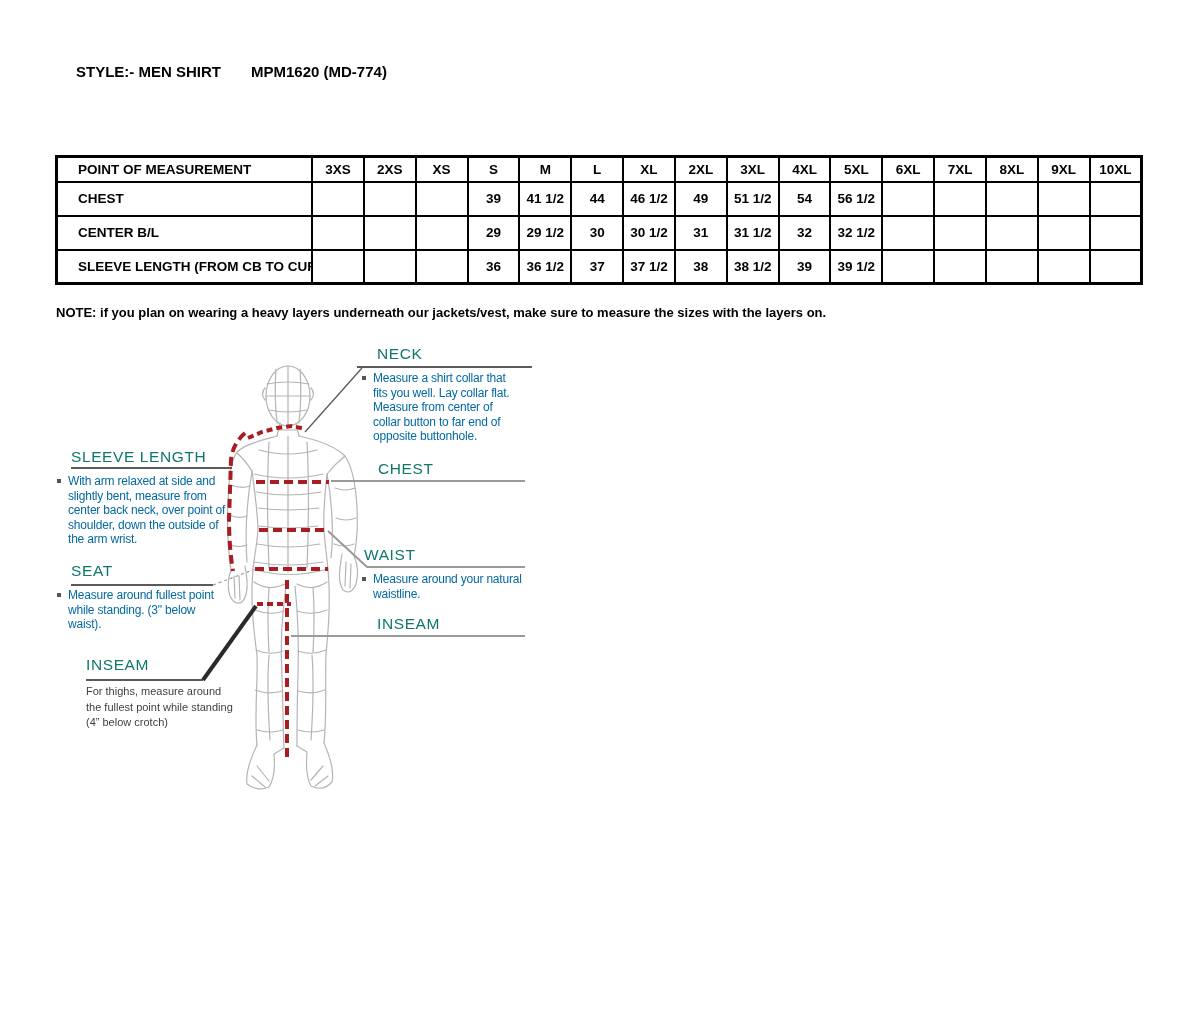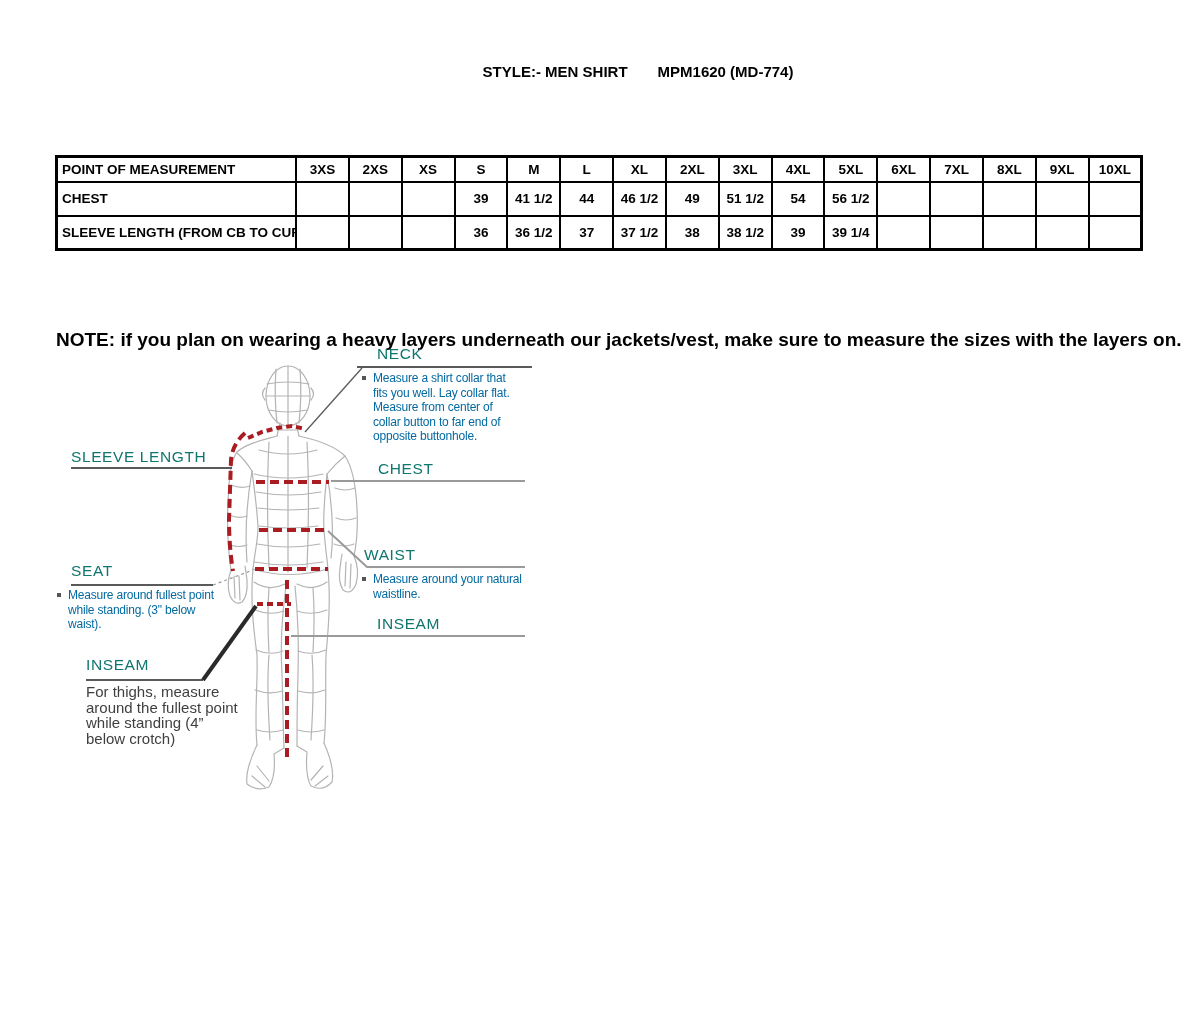--- a/index.html
+++ b/index.html
@@ -1,47 +1,47 @@
 <!DOCTYPE html>
 <html style="--dash-color: #a81c22; --figure-color: #b4b4b4;"><head>
 <meta charset="utf-8">
 <style>
   html,body{margin:0;padding:0;background:#fff;}
   .page{position:relative;width:1200px;height:1026px;background:#fff;overflow:hidden;
         font-family:"Liberation Sans",sans-serif;color:#000;}
   .title{position:absolute;left:0;top:63px;width:1200px;box-sizing:border-box;padding-left:76px;
-         text-align:center;font-size:15px;font-weight:bold;white-space:pre;}
+         font-size:15px;font-weight:bold;white-space:pre;}
   .title .code{margin-left:30px;}
 
   .size-table{position:absolute;left:55px;top:155px;width:1088px;border-collapse:collapse;
               table-layout:fixed;border:3px solid #000;
               font-family:"Liberation Sans",sans-serif;font-size:13.5px;font-weight:bold;}
   .size-table th,.size-table td{border:2px solid #000;text-align:center;padding:0;overflow:hidden;
               white-space:nowrap;}
   .size-table thead tr{height:25px;}
   .size-table tbody tr{height:34px;}
-  .size-table .pom{width:233px;text-align:left;padding-left:4px;}
-
-  .note{position:absolute;left:56px;top:305px;font-size:19px;font-weight:bold;margin-top:24px;}
+  .size-table .pom{width:233px;text-align:left;padding-left:20px;}
+
+  .note{position:absolute;left:56px;top:305px;font-size:13px;font-weight:bold;}
 
   .diagram-svg{position:absolute;left:55px;top:340px;}
   .fig{fill:none;stroke:var(--figure-color,#b4b4b4);stroke-width:1.2;stroke-linecap:round;stroke-linejoin:round;}
   .dash{fill:none;stroke:var(--dash-color,#a81c22);stroke-width:4;stroke-dasharray:9 5;}
   .dash-sm{fill:none;stroke:var(--dash-color,#a81c22);stroke-width:4;stroke-dasharray:6 4;}
   .co-dark{fill:none;stroke:#5a5a5a;stroke-width:2;}
   .co-lite{fill:none;stroke:#9a9a9a;stroke-width:2;}
   .co-thin{fill:none;stroke:#5a5a5a;stroke-width:1.3;}
   .co-dash{fill:none;stroke:#9a9a9a;stroke-width:1.2;stroke-dasharray:3 3;}
   .co-thick{fill:none;stroke:#2a2a2a;stroke-width:4;}
 
   .sec-title{position:absolute;font-size:15.5px;color:#0f766e;letter-spacing:0.6px;white-space:nowrap;}
   .desc{position:absolute;display:flex;align-items:flex-start;font-size:12px;line-height:14.5px;
         color:#0369a1;letter-spacing:-0.2px;}
   .desc .bullet{flex:0 0 auto;width:4px;height:4px;background:#555;margin:5px 7px 0 0;}
-  .desc.plain{color:#3f3f3f;font-size:15px;line-height:15.5px;letter-spacing:0;}
+  .desc.plain{color:#3f3f3f;font-size:11px;line-height:15.5px;letter-spacing:0;}
 </style>
 </head>
 <body>
 
 <div class="page">
 
   <div class="title"><span>STYLE:- MEN SHIRT</span><span class="code">MPM1620 (MD-774)</span></div>
 
   <table class="size-table">
     <thead>
@@ -79,32 +79,51 @@
           <td>51 1/2</td>
           <td>54</td>
           <td>56 1/2</td>
           <td></td>
           <td></td>
           <td></td>
           <td></td>
           <td></td>
         </tr>
         <tr>
+          <td class="pom">CENTER B/L</td>
+          <td></td>
+          <td></td>
+          <td></td>
+          <td>29</td>
+          <td>29 1/2</td>
+          <td>30</td>
+          <td>30 1/2</td>
+          <td>31</td>
+          <td>31 1/2</td>
+          <td>32</td>
+          <td>32 1/2</td>
+          <td></td>
+          <td></td>
+          <td></td>
+          <td></td>
+          <td></td>
+        </tr>
+        <tr>
           <td class="pom">SLEEVE LENGTH (FROM CB TO CUFF)</td>
           <td></td>
           <td></td>
           <td></td>
           <td>36</td>
           <td>36 1/2</td>
           <td>37</td>
           <td>37 1/2</td>
           <td>38</td>
           <td>38 1/2</td>
           <td>39</td>
-          <td>39 1/4</td>
+          <td>39 1/2</td>
           <td></td>
           <td></td>
           <td></td>
           <td></td>
           <td></td>
         </tr>
       </tbody>
   </table>
 
   <div class="note">NOTE: if you plan on wearing a heavy layers underneath our jackets/vest, make sure to measure the sizes with the layers on.</div>
@@ -214,20 +233,24 @@
     </g>
   </svg>
 
   <div class="sec-title" style="left:377px;top:345px">NECK</div>
   <div class="desc" style="left:362px;top:371px;width:158px">
     <span class="bullet"></span>
     <div>Measure a shirt collar that fits you well. Lay collar flat. Measure from center of collar button to far end of opposite buttonhole.</div>
   </div>
 
   <div class="sec-title" style="left:71px;top:448px">SLEEVE LENGTH</div>
+  <div class="desc" style="left:57px;top:474px;width:178px">
+    <span class="bullet"></span>
+    <div>With arm relaxed at side and slightly bent, measure from center back neck, over point of shoulder, down the outside of the arm wrist.</div>
+  </div>
 
   <div class="sec-title" style="left:378px;top:460px">CHEST</div>
 
   <div class="sec-title" style="left:71px;top:562px">SEAT</div>
   <div class="desc" style="left:57px;top:588px;width:168px">
     <span class="bullet"></span>
     <div>Measure around fullest point while standing. (3" below waist).</div>
   </div>
 
   <div class="sec-title" style="left:364px;top:546px">WAIST</div>

